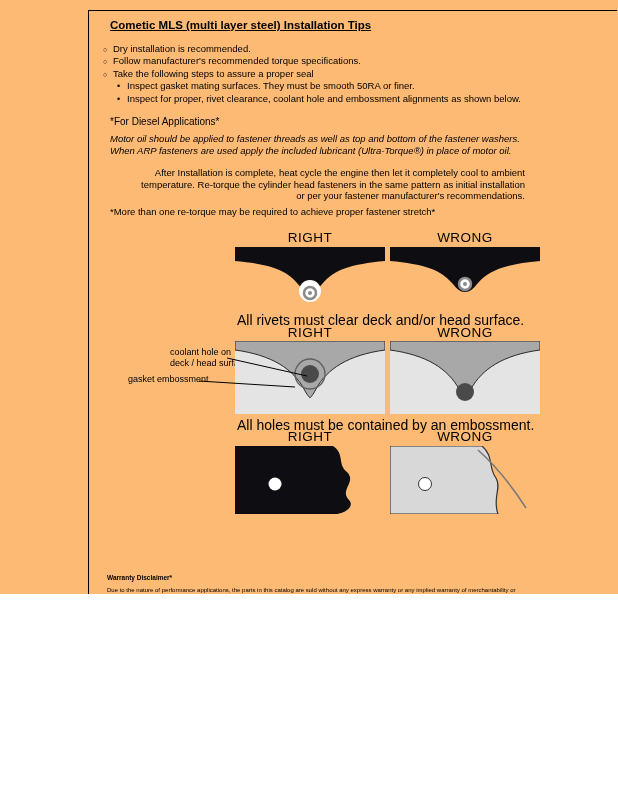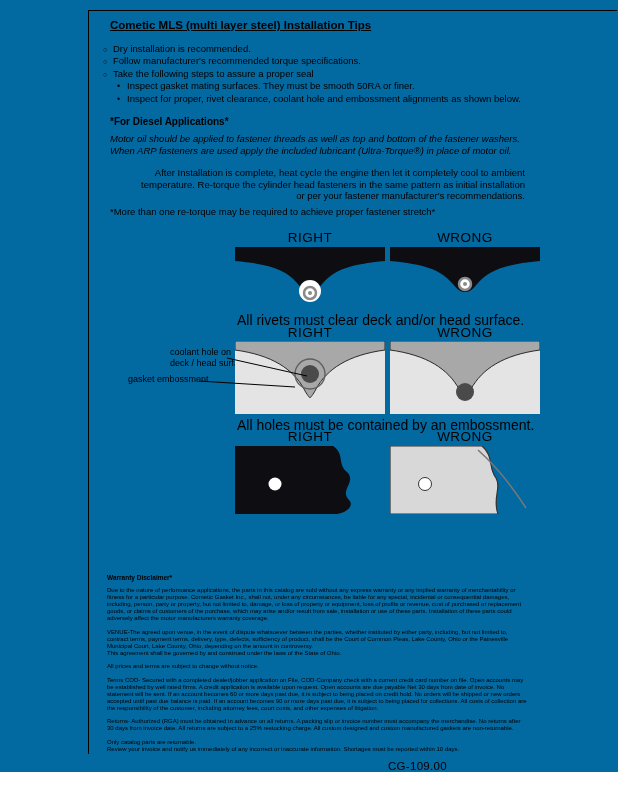--- a/index.html
+++ b/index.html
@@ -1,25 +1,25 @@
 <!DOCTYPE html>
 <html><head>
 <meta charset="utf-8">
 <title>Installation Tips</title>
 <style>
   html,body{margin:0;padding:0;background:#ffffff;}
-  .page{position:relative;width:618px;height:772px;background:#0369a1;font-family:"Liberation Sans",sans-serif;color:#000;overflow:hidden;}
+  .page{position:relative;width:618px;height:594px;background:#fdba74;font-family:"Liberation Sans",sans-serif;color:#000;overflow:hidden;}
   .frame{position:absolute;left:88px;top:10px;width:528px;height:743px;border-top:1.5px solid #000;border-left:1.5px solid #000;}
   .title{position:absolute;left:110px;top:19px;font-size:11.5px;font-weight:bold;text-decoration:underline;margin:0;}
   .bullets{position:absolute;left:103px;top:43px;font-size:9.5px;}
   .b-row{display:flex;align-items:baseline;height:12.4px;white-space:nowrap;}
   .b-row.sub{padding-left:14px;}
   .marker{flex:0 0 10px;width:10px;font-size:7px;}
   .sub .marker{font-size:9px;}
-  .section-heading{position:absolute;left:110px;top:116px;font-size:10px;font-weight:bold;margin:0;}
+  .section-heading{position:absolute;left:110px;top:116px;font-size:10px;font-weight:normal;margin:0;}
   .para{position:absolute;left:110px;width:415px;font-size:9.5px;line-height:11.5px;margin:0;white-space:pre-line;}
   #para1{top:133px;font-style:italic;}
   #para2{top:167px;text-align:right;}
   #note{top:206px;}
   .rw-label{position:absolute;width:150px;text-align:center;font-size:13.5px;letter-spacing:0.5px;}
   .panel{position:absolute;width:150px;}
   .caption{position:absolute;left:237px;font-size:14px;line-height:12px;white-space:pre-line;}
   .ptr-label{position:absolute;font-size:9px;line-height:10.5px;white-space:pre-line;}
   .ptr-overlay{position:absolute;left:195px;top:346px;pointer-events:none;}
   .disc{position:absolute;left:107px;top:574px;width:420px;font-size:6px;line-height:7px;}

